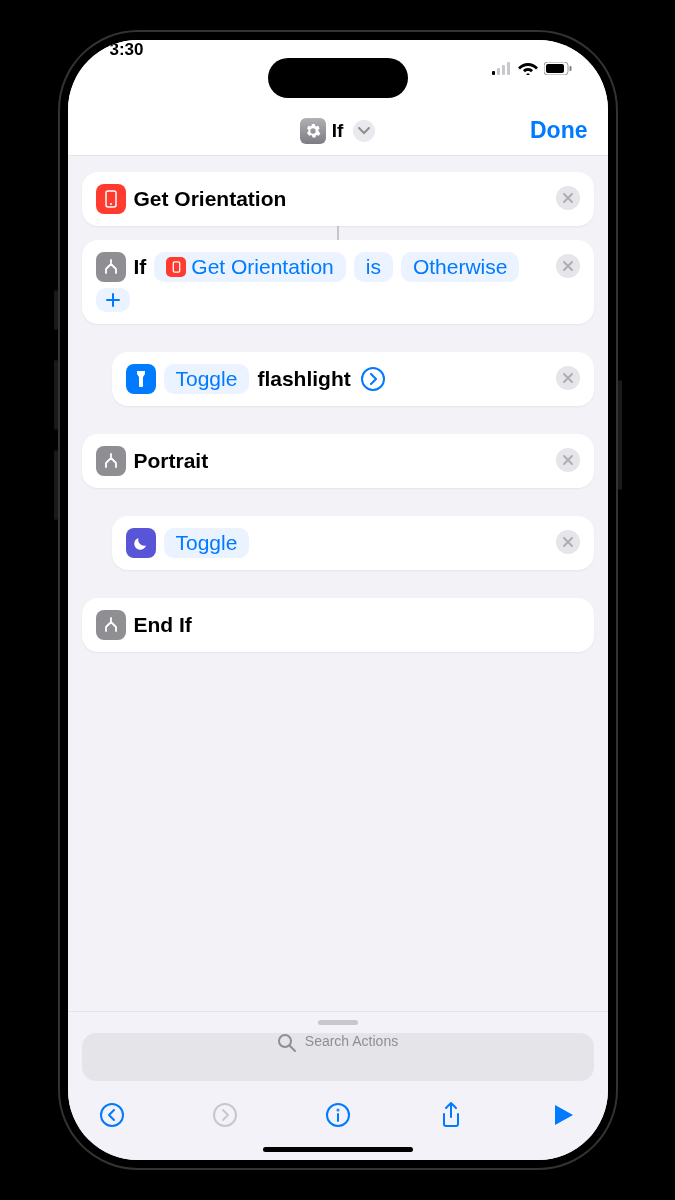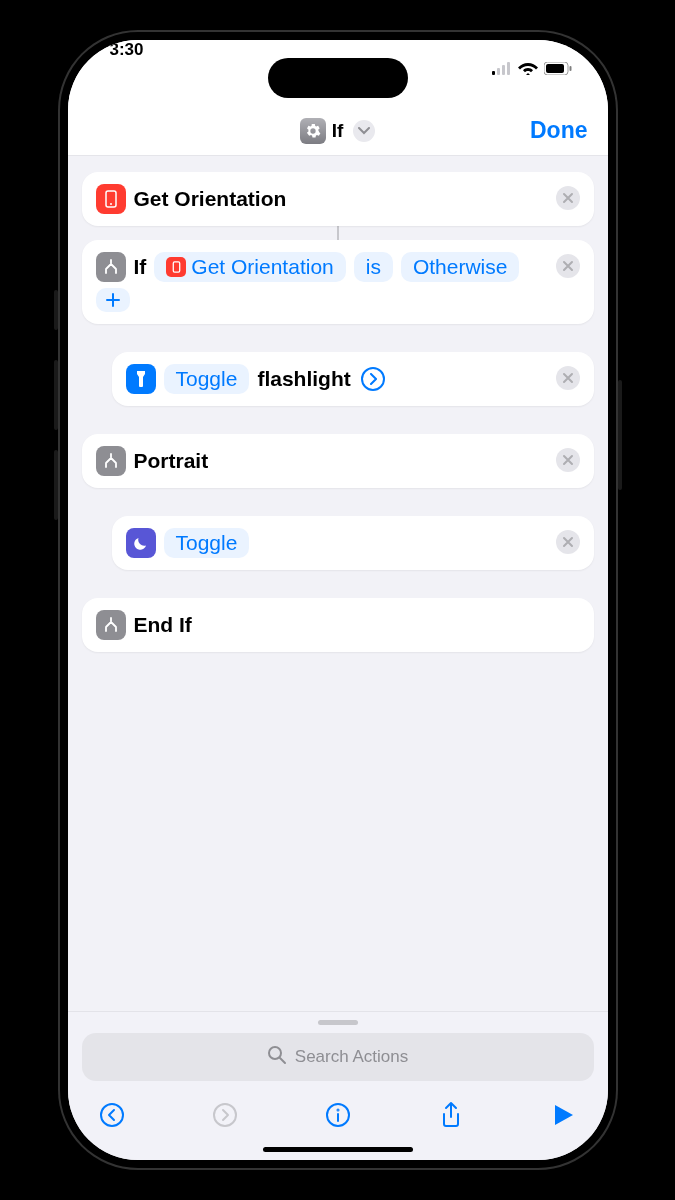--- a/index.html
+++ b/index.html
@@ -136,22 +136,22 @@
   .bottom {
     background: rgba(242,242,247,0.92);
     border-top: 1px solid rgba(0,0,0,0.06);
     padding: 8px 14px 0 14px;
   }
   .grabber { width: 40px; height: 5px; border-radius: 3px; background: #c7c7cc; margin: 0 auto 8px auto; }
   .search {
     background: #e4e4e9;
     border-radius: 14px;
     height: 48px;
-    display: flex; align-items: center; justify-content: center;
-    gap: 8px; color: #8e8e93; font-size: 17px;
+    display: flex; align-items: flex-start; justify-content: center;
+    gap: 8px; color: #8e8e93; font-size: 14px;
     margin-bottom: 12px;
   }
   .toolbar {
     display: flex; justify-content: space-between; align-items: center;
     padding: 4px 12px 4px 12px;
   }
   .tb-btn { width: 36px; height: 36px; display:flex; align-items:center; justify-content:center; }
   .tb-btn svg { stroke: #007aff; fill: none; }
   .tb-btn.disabled svg { stroke: #c7c7cc; }
   .tb-btn.play svg { fill: #007aff; stroke: none; }

